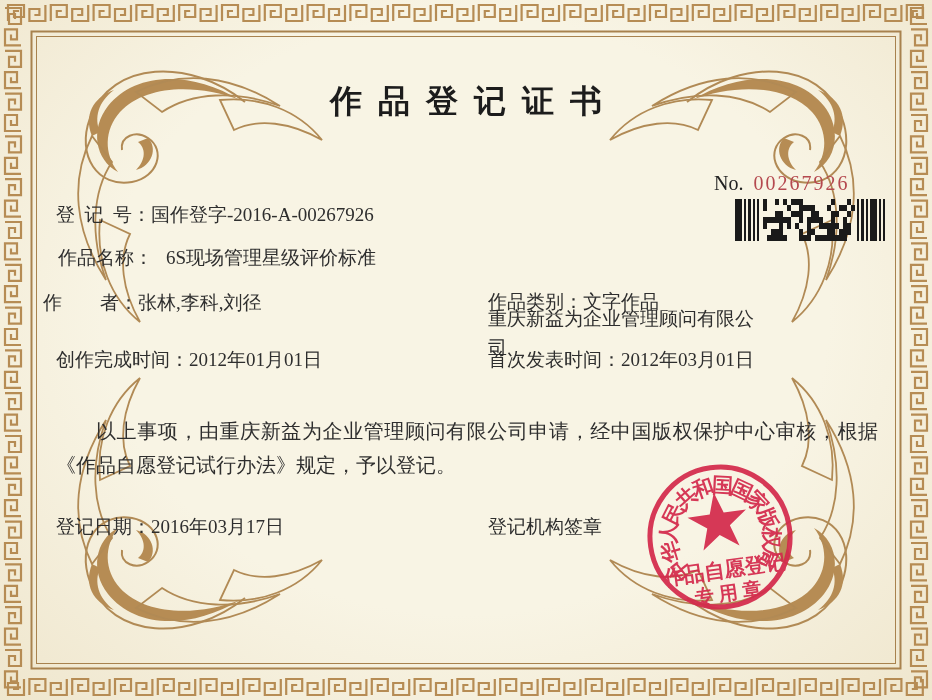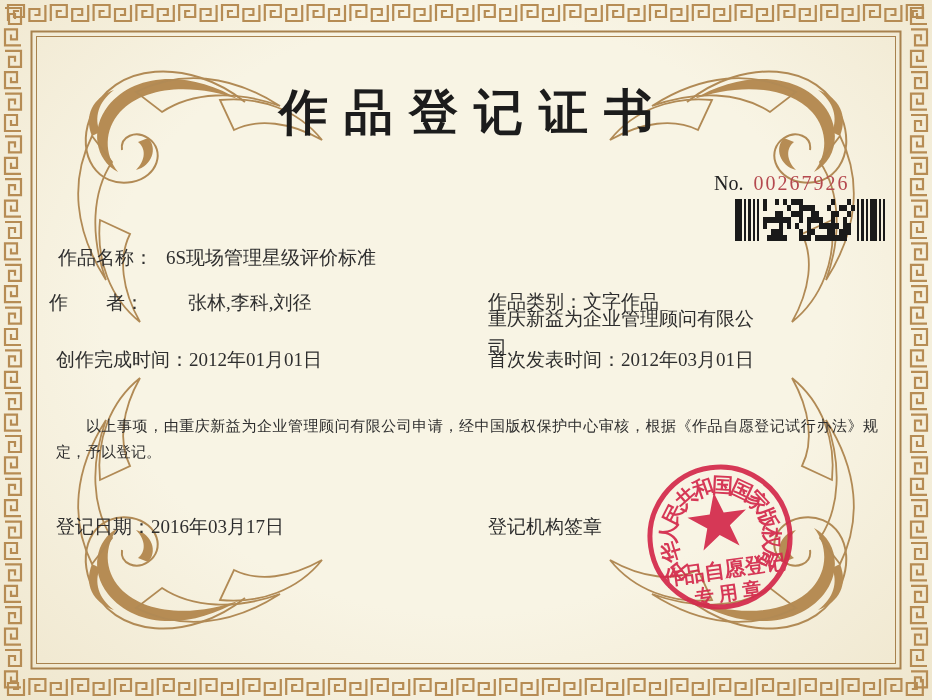--- a/index.html
+++ b/index.html
@@ -8,35 +8,35 @@
     width:932px;height:700px;
     overflow:hidden;
     background: radial-gradient(ellipse at 50% 45%, #f8f4e4 55%, #efe6cd 100%);
     font-family:"Liberation Serif","DejaVu Serif",serif;
     color:#333;
   }
   svg.overlay{position:absolute;left:0;top:0;}
   .title{
     position:absolute;left:0;top:80px;width:100%;
     text-align:center;
-    font-size:49px;font-weight:700;color:#1c1c1c;
+    font-size:32px;font-weight:700;color:#1c1c1c;
     letter-spacing:16px;padding-left:16px;box-sizing:border-box;
     font-family:"Liberation Serif","DejaVu Serif",serif;
   }
   .no-line{position:absolute;left:714px;top:172px;font-size:20px;}
   .no-label{color:#222;margin-right:10px;}
   .no-value{color:#b5494f;letter-spacing:2px;}
   .barcode-wrap{position:absolute;left:735px;top:199px;}
   .frow{position:absolute;font-size:19px;display:flex;align-items:flex-start;line-height:1.5;}
   .f-label{white-space:pre;color:#2e2e2e;}
   .f-value{color:#2e2e2e;}
   .owner-value{width:278px;margin-top:16px;}
   .statement{
     position:absolute;left:56px;top:414px;width:822px;
-    font-size:15px;line-height:1.7;color:#2e2e2e;
+    font-size:20px;line-height:1.7;color:#2e2e2e;
     text-indent:2em;text-align:justify;
   }
   .seal-svg{position:absolute;left:604px;top:421px;opacity:.93;}
   .seal-text{fill:#d42a4c;font-weight:700;font-family:"Liberation Sans","DejaVu Sans",sans-serif;}
 </style>
 </head>
 <body>
 
 <div class="page">
 
@@ -312,32 +312,36 @@
         <rect x="108" y="30" width="4" height="6" fill="#1a1a1a"></rect>
         <rect x="108" y="36" width="4" height="6" fill="#1a1a1a"></rect>
         <rect x="112" y="0" width="4" height="6" fill="#1a1a1a"></rect>
         <rect x="112" y="12" width="4" height="6" fill="#1a1a1a"></rect>
         <rect x="112" y="24" width="4" height="6" fill="#1a1a1a"></rect>
         <rect x="112" y="30" width="4" height="6" fill="#1a1a1a"></rect>
         <rect x="116" y="6" width="4" height="6" fill="#1a1a1a"></rect>
       </svg>
   </div>
 
+  <div class="frow" style="left:56px;top:201px;">
+    <span class="f-label">登  记  号：</span>
+      <span class="f-value">国作登字-2016-A-00267926</span>
+  </div>
 
   <div class="frow" style="left:58px;top:244px;gap:13px;">
     <span class="f-label">作品名称：</span>
       <span class="f-value">6S现场管理星级评价标准</span>
   </div>
 
   <div class="frow" style="left:488px;top:244px;margin-top:44px;">
     <span class="f-label">作品类别：</span>
       <span class="f-value">文字作品</span>
   </div>
 
-  <div class="frow" style="left:49px;top:289px;gap:44px;">
+  <div class="frow" style="left:43px;top:289px;">
     <span class="f-label">作　　者：</span>
       <span class="f-value">张林,李科,刘径</span>
   </div>
 
   <div class="frow" style="left:488px;top:289px;">
       <span class="f-value owner-value">重庆新益为企业管理顾问有限公司</span>
   </div>
 
   <div class="frow" style="left:56px;top:346px;">
     <span class="f-label">创作完成时间：</span>

